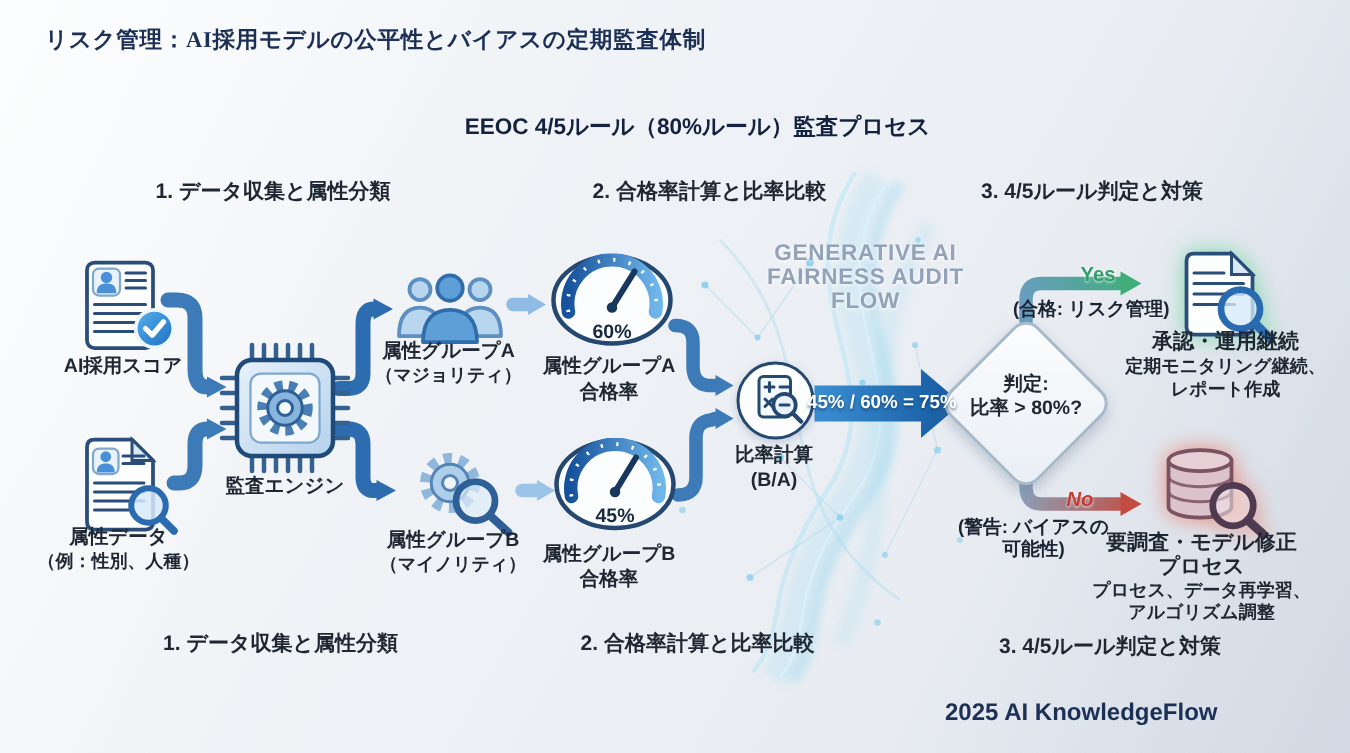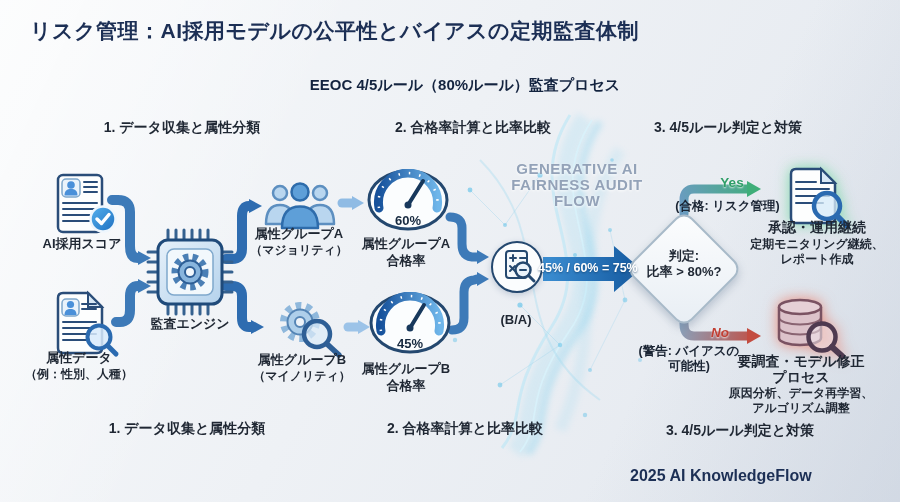--- a/index.html
+++ b/index.html
@@ -8,21 +8,21 @@
     position:relative;width:900px;height:502px;overflow:hidden;
     font-family:"Liberation Sans","DejaVu Sans",sans-serif;
     background:
       linear-gradient(115deg, rgba(255,255,255,.65) 0%, rgba(255,255,255,0) 32%),
       linear-gradient(295deg, rgba(190,200,215,.45) 0%, rgba(190,200,215,0) 28%),
       linear-gradient(120deg,#f7f9fb 0%,#eef1f5 45%,#e2e7ee 100%);
   }
   svg{display:block;}
   .layer{position:absolute;left:0;top:0;}
   .lbl{position:absolute;font-weight:bold;color:#1f2733;text-align:center;line-height:1.25;z-index:4;white-space:nowrap;}
-  .title{left:30px;top:18px;font-size:21px;color:var(--title-navy,#1c2f55);letter-spacing:.5px;text-align:right;}
+  .title{left:30px;top:18px;font-size:15px;color:var(--title-navy,#1c2f55);letter-spacing:.5px;text-align:right;font-family:Liberation Serif, serif;}
   .subtitle{left:265px;top:76px;width:400px;font-size:15px;color:#13233f;}
   .section{font-size:14px;}
   .node-label{font-size:13px;}
   .node-sub{font-size:12px;}
   .icon{position:absolute;z-index:3;}
   .gauge{position:absolute;width:84px;height:62px;z-index:3;}
   .gauge-value{position:absolute;left:0;bottom:3px;width:100%;text-align:center;font-size:13px;font-weight:bold;color:#16293f;}
   .calc-circle{position:absolute;left:491px;top:241px;width:52px;height:52px;border-radius:50%;
     background:#fbfdfe;border:2.5px solid #24486f;z-index:3;box-shadow:0 2px 6px rgba(60,90,130,.25);}
   .diamond{position:absolute;left:642px;top:227px;width:84px;height:84px;transform:rotate(45deg);
@@ -295,20 +295,21 @@
           <line x1="20" y1="12" x2="20" y2="18"></line>
         <line x1="27" y1="15" x2="33" y2="15"></line>
         <line x1="17" y1="23" x2="22" y2="28"></line>
           <line x1="22" y1="23" x2="17" y2="28"></line>
       </g>
       <circle cx="30" cy="27" r="7.5" fill="#eaf3fb" stroke="#24486f" stroke-width="2.5"></circle>
       <line x1="27" y1="27" x2="33" y2="27" stroke="#24486f" stroke-width="2" stroke-linecap="round"></line>
       <line x1="35.5" y1="32.5" x2="41" y2="38" stroke="#24486f" stroke-width="3" stroke-linecap="round"></line>
     </svg>
   </div>
+  <div class="lbl node-label" style="left:446px;top:295px;width:140px">比率計算</div>
   <div class="lbl node-label" style="left:446px;top:312px;width:140px">(B/A)</div>
 
   <div class="lbl ratio-text">45% / 60% = 75%</div>
 
   <div class="diamond"></div>
   <div class="lbl diamond-text">
     <div>判定:</div>
     <div>比率 &gt; 80%?</div>
   </div>
 
@@ -336,21 +337,21 @@
   <svg class="icon glow-red" style="left:770px;top:296px" width="84" height="64" viewBox="0 0 84 64">
     <path d="M9,11 L9,42 A21,7 0 0 0 51,42 L51,11" fill="#dcc2ca" stroke="#7a5262" stroke-width="2.5"></path>
     <ellipse cx="30" cy="11" rx="21" ry="7" fill="#e6d0d6" stroke="#7a5262" stroke-width="2.5"></ellipse>
     <path d="M9,21.5 A21,7 0 0 0 51,21.5" fill="none" stroke="#7a5262" stroke-width="2" opacity=".85"></path>
     <path d="M9,31.5 A21,7 0 0 0 51,31.5" fill="none" stroke="#7a5262" stroke-width="2" opacity=".85"></path>
     <circle cx="52" cy="41" r="13.5" fill="rgba(240,232,236,.55)" stroke="#4f3a50" stroke-width="4.5"></circle>
     <line x1="62" y1="51" x2="72" y2="60" stroke="#4f3a50" stroke-width="6" stroke-linecap="round"></line>
   </svg>
   <div class="lbl outcome-title" style="left:721px;top:353px;width:160px">要調査・モデル修正</div>
   <div class="lbl outcome-title" style="left:721px;top:369px;width:160px">プロセス</div>
-  <div class="lbl outcome-desc" style="left:715px;top:386px;width:172px">原因分析、データ再学習、</div>
+  <div class="lbl outcome-desc" style="left:715px;top:386px;width:172px">プロセス、データ再学習、</div>
   <div class="lbl outcome-desc" style="left:715px;top:401px;width:172px">アルゴリズム調整</div>
 
   <div class="lbl section" style="left:87px;top:420px;width:200px">1. データ収集と属性分類</div>
   <div class="lbl section" style="left:365px;top:420px;width:200px">2. 合格率計算と比率比較</div>
   <div class="lbl section" style="left:640px;top:422px;width:200px">3. 4/5ルール判定と対策</div>
 
   <div class="lbl footer">2025 AI KnowledgeFlow</div>
 
 </div>
 

